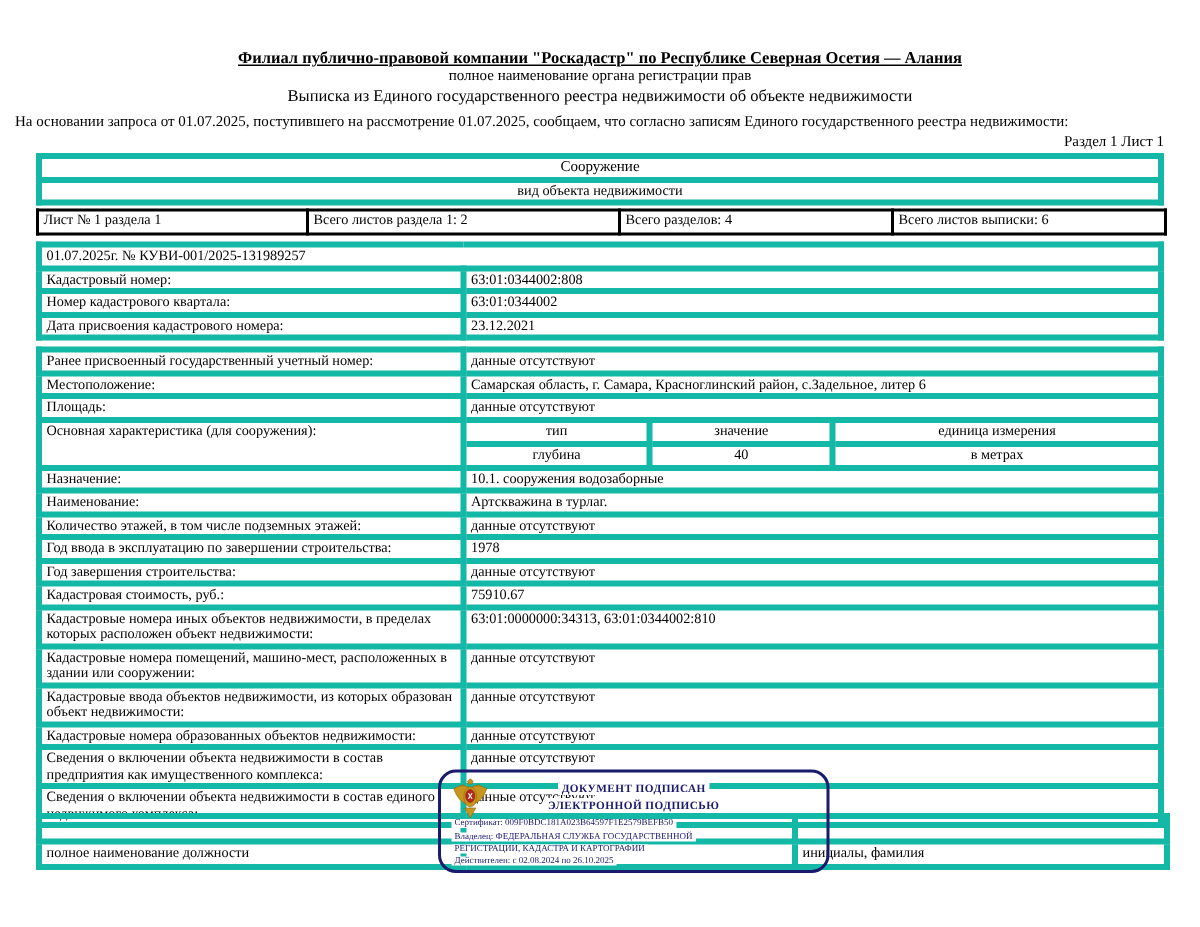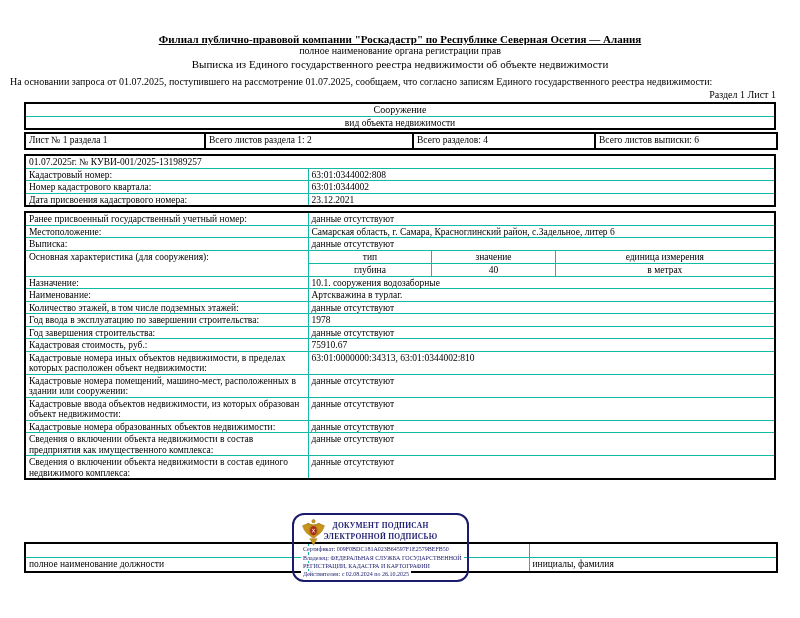--- a/index.html
+++ b/index.html
@@ -9,42 +9,42 @@
   }
   .hdr{text-align:center;padding-top:33px;}
   .org-name{font-size:11px;font-weight:bold;text-decoration:underline;line-height:13px;}
   .org-caption{font-size:10px;line-height:8px;margin-top:1px;}
   .doc-title{font-size:11px;line-height:13px;margin-top:3px;}
   .section-title{font-size:10.5px;line-height:12px;margin-top:22px;text-align:center;}
   .request{font-size:10px;line-height:12px;margin:5px 10px 0 10px;text-align:left;}
   .section-sheet{font-size:10px;line-height:11px;margin:1px 24px 0 0;text-align:right;}
 
   table{border-collapse:collapse;margin-left:24px;width:752px;table-layout:fixed;}
-  td{border:1px solid #14b8a6;font-size:9.5px;line-height:10.5px;padding:1px 3px 0 3px;vertical-align:top;word-wrap:break-word;}
+  td{border:4px solid #14b8a6;font-size:9.5px;line-height:10.5px;padding:1px 3px 0 3px;vertical-align:top;word-wrap:break-word;}
   .tA{margin-top:2px;border:2px solid #000;}
   .tA td{text-align:center;}
   .tA .obj-type{font-size:10px;}
   .tB{margin-top:2px;border:2px solid #000;}
   .tB td{border:2px solid #000;height:13px;}
   .tC{margin-top:4px;border:2px solid #000;}
   .tD{margin-top:4px;border:2px solid #000;}
   .lblcol{width:283px;}
   .subtbl{margin:0;width:100%;border:0;padding-left:36px;}
   .subtbl td{text-align:center;height:11px;}
   .subtbl tr td:first-child{border-left:0;}
   .subtbl tr td:last-child{border-right:0;}
   .subtbl tr:first-child td{border-top:0;}
   .subtbl tr:last-child td{border-bottom:0;}
   .nopad{padding:0;}
 
   .sig-table{position:absolute;left:24px;top:542px;margin:0;border:2px solid #000;}
   .sig-table td{height:12px;}
 
   .stamp{
-    position:absolute;left:292px;top:513px;width:177px;height:69px;
+    position:absolute;left:292px;top:513px;width:261px;height:69px;
     border:2px solid #1b1b6e;border-radius:12px;box-sizing:border-box;background:transparent;
   }
   .stamp .t1,.stamp .t2{position:absolute;width:100%;text-align:center;font-weight:bold;
     font-size:7.5px;color:#1b1b6e;letter-spacing:.3px;line-height:9px;}
   .stamp .t1{top:6px;}
   .stamp .t2{top:17px;}
   .stamp .s{position:absolute;left:7px;font-size:6px;line-height:7px;color:#1b1b6e;white-space:nowrap;}
   .stamp .s1{top:31px;}
   .stamp .s2{top:39.5px;}
   .stamp .s3{top:48px;}
@@ -125,21 +125,21 @@
     <tbody>
         <tr>
       <td>Ранее присвоенный государственный учетный номер:</td>
       <td>данные отсутствуют</td>
     </tr>
     <tr>
       <td>Местоположение:</td>
       <td>Самарская область, г. Самара, Красноглинский район, с.Задельное, литер 6</td>
     </tr>
     <tr>
-      <td>Выписка:</td>
+      <td>Площадь:</td>
       <td>данные отсутствуют</td>
     </tr>
     <tr>
       <td>Основная характеристика (для сооружения):</td>
       <td class="nopad">
         <table class="subtbl">
           <colgroup>
                 <col style="width:26.5%">
                 <col style="width:26.5%">
                 <col style="width:47%">

